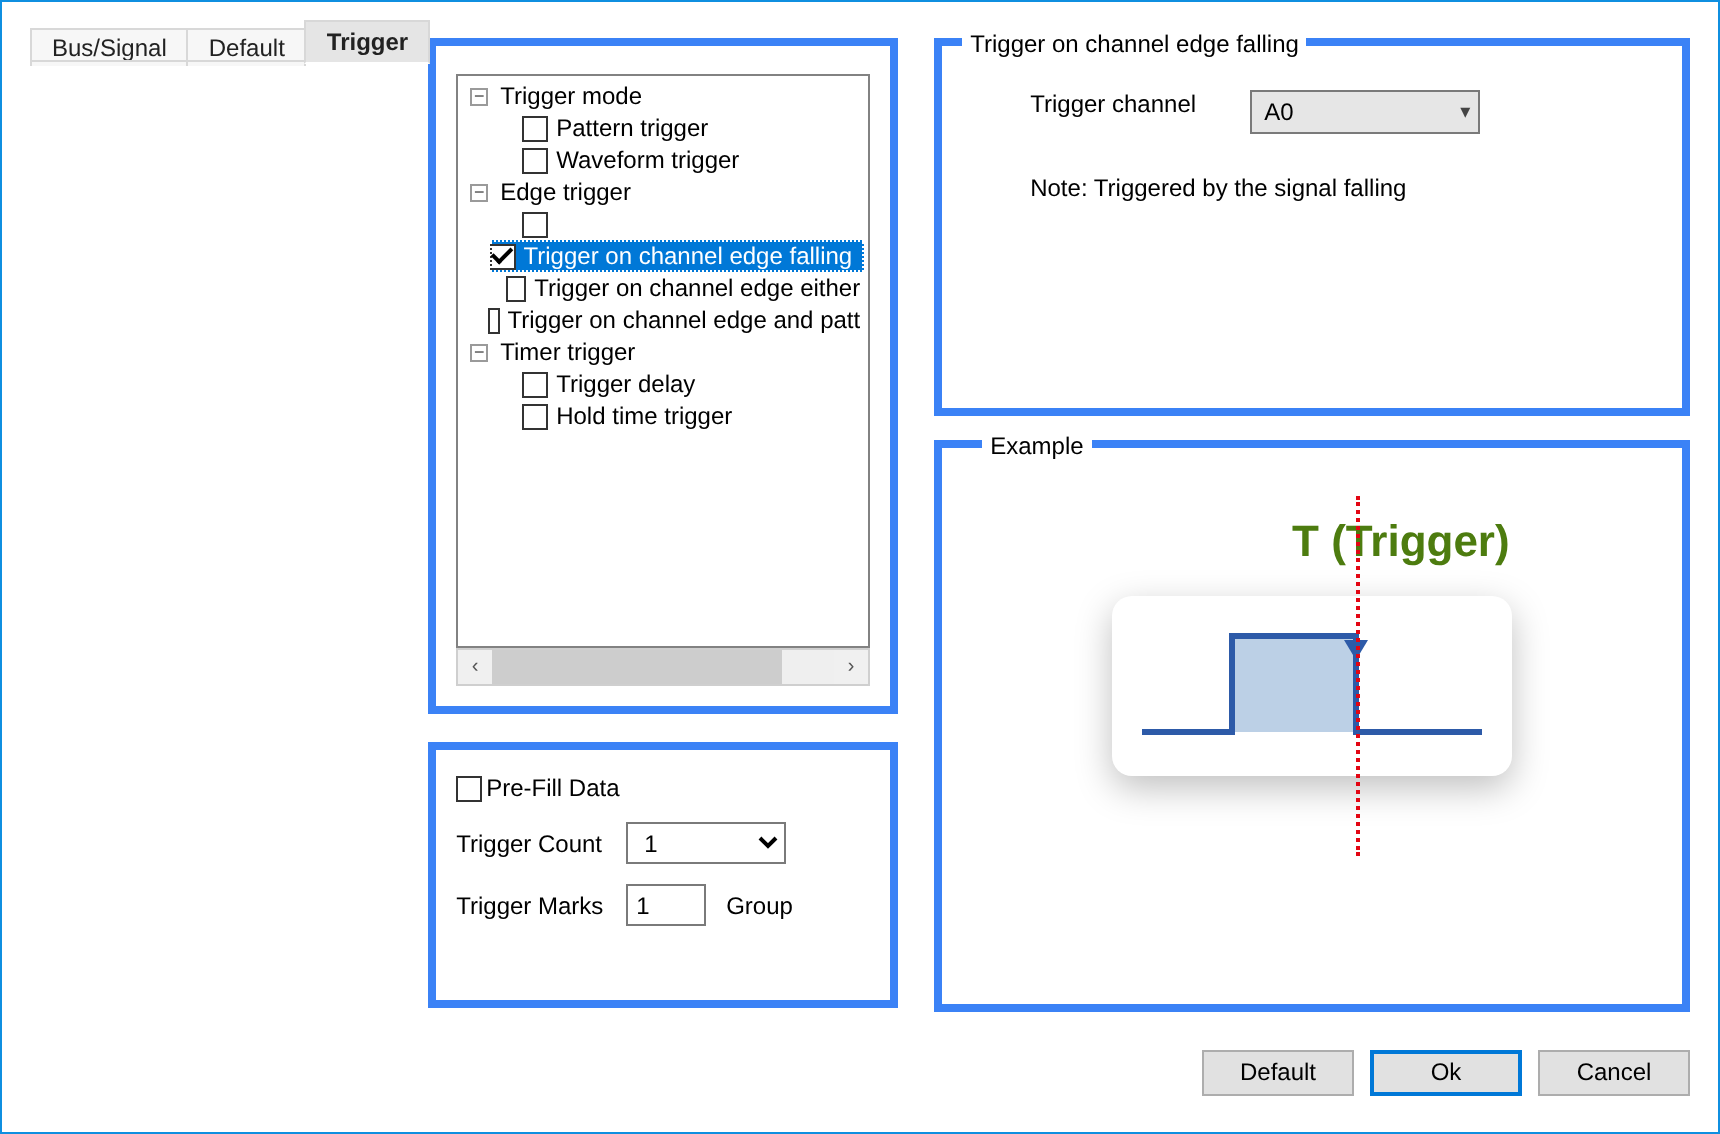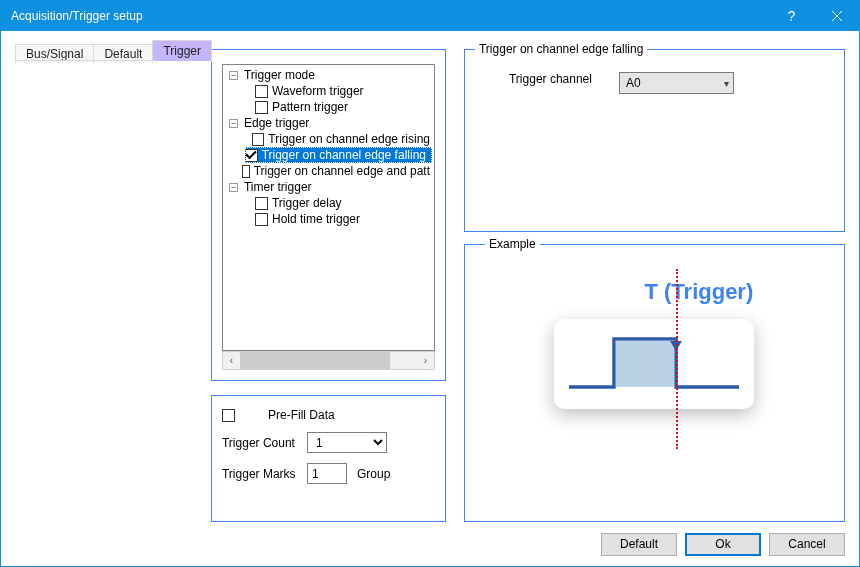--- a/index.html
+++ b/index.html
@@ -59,23 +59,24 @@
     border: 1px solid #d8d8d8;
     border-bottom: none;
     padding: 3px 10px 3px 10px;
     margin-right: -1px;
     background: #fdfdfd;
     color: #222;
     position: relative;
     top: 1px;
   }
   .tab.active {
-    background: #c4b5fd;
+    background: #e5e5e5;
     border-bottom: 1px solid #ffffff;
     z-index: 2;
+    font-weight: bold;
   }
   .tab:not(.active) {
     background: #f7f7f7;
     color: #222;
     top: 2px;
     padding-top: 2px;
     padding-bottom: 2px;
   }
   .tab-underline {
     position: absolute;
@@ -98,21 +99,21 @@
   }
   .right-col {
     flex: 1;
     display: flex;
     flex-direction: column;
     gap: 12px;
   }
 
   
   .group {
-    border: 1px solid #3b82f6;
+    border: 4px solid #3b82f6;
     position: relative;
     padding: 10px 10px 10px 10px;
   }
   .group .legend {
     position: absolute;
     top: -8px;
     left: 20px;
     background: #fff;
     padding: 0 4px;
     font-size: 12px;
@@ -207,21 +208,21 @@
     position:absolute; left:0; top:0; bottom:0; width:85%;
     background:#cdcdcd;
   }
 
   
   .opts {
     height: 105px;
     padding: 12px 10px 8px 10px;
   }
   .row { display:flex; align-items:center; margin-bottom:10px; }
-  .row label { font-size:12px;margin-left:31px; }
+  .row label { font-size:12px; }
   .row .lbl { width: 85px; }
   select, input[type="text"] {
     font: inherit;
     border: 1px solid #7a7a7a;
     background: #fff;
     height: 21px;
     box-sizing: border-box;
     padding: 0 4px;
   }
   .sel-wide { width: 80px; }
@@ -248,21 +249,21 @@
   .ex-stage {
     position: relative;
     width: 100%;
     height: 210px;
   }
   .ex-title {
     position: absolute;
     top: 20px;
     left: 50%;
     transform: translateX(-10px);
-    color: #3b82f6;
+    color: #4d7c0f;
     font-weight: bold;
     font-size: 22px;
     font-family: Arial, sans-serif;
   }
   .ex-card {
     position:absolute;
     left: 50%;
     top: 60px;
     transform: translateX(-50%);
     width: 200px;
@@ -300,30 +301,20 @@
   button.win.primary {
     border: 2px solid #0078d7;
     background: #e1e1e1;
   }
 </style>
 </head>
 <body>
 
 <div class="window">
 
-  <div class="titlebar">
-    <span class="title">Acquisition/Trigger setup</span>
-    <div class="ctl help">?</div>
-    <div class="ctl close">
-      <svg width="10" height="10" viewBox="0 0 10 10">
-        <line x1="0" y1="0" x2="10" y2="10" stroke-width="1"></line>
-        <line x1="10" y1="0" x2="0" y2="10" stroke-width="1"></line>
-      </svg>
-    </div>
-  </div>
 
   <div class="body">
 
     <div class="tabs">
       <div class="tab"><span>Bus/Signal</span></div>
       <div class="tab"><span>Default</span></div>
       <div class="tab active"><span>Trigger</span></div>
       <div class="tab-underline"></div>
     </div>
 
@@ -336,44 +327,48 @@
             <div class="tree-inner">
 
               <div class="node">
                 <span class="spacer" style="width:2px"></span>
                 <span class="toggle">−</span>
                 <span class="node-label">Trigger mode</span>
               </div>
               <div class="node">
                 <span class="spacer" style="width:28px"></span>
                 <span class="cb"></span>
+                <span class="node-label">Pattern trigger</span>
+              </div>
+              <div class="node">
+                <span class="spacer" style="width:28px"></span>
+                <span class="cb"></span>
                 <span class="node-label">Waveform trigger</span>
-              </div>
-              <div class="node">
-                <span class="spacer" style="width:28px"></span>
-                <span class="cb"></span>
-                <span class="node-label">Pattern trigger</span>
               </div>
 
               <div class="node">
                 <span class="spacer" style="width:2px"></span>
                 <span class="toggle">−</span>
                 <span class="node-label">Edge trigger</span>
               </div>
               <div class="node">
                 <span class="spacer" style="width:28px"></span>
                 <span class="cb"></span>
-                <span class="node-label">Trigger on channel edge rising</span>
               </div>
               <div class="node selected">
                 <span class="spacer" style="width:28px"></span>
                 <span class="sel-wrap">
                   <span class="cb checked"></span>
                   <span class="node-label">Trigger on channel edge falling</span>
                 </span>
+              </div>
+              <div class="node">
+                <span class="spacer" style="width:28px"></span>
+                <span class="cb"></span>
+                <span class="node-label">Trigger on channel edge either</span>
               </div>
               <div class="node">
                 <span class="spacer" style="width:28px"></span>
                 <span class="cb"></span>
                 <span class="node-label">Trigger on channel edge and patt</span>
               </div>
 
               <div class="node">
                 <span class="spacer" style="width:2px"></span>
                 <span class="toggle">−</span>
@@ -425,20 +420,21 @@
 
         <div class="group grp-top">
           <span class="legend">Trigger on channel edge falling</span>
           <div class="form-row">
             <span class="flabel">Trigger channel</span>
             <div class="sel-ch">
               <span>A0</span>
               <span class="caret">▾</span>
             </div>
           </div>
+          <div class="note">Note: Triggered by the signal falling</div>
         </div>
 
         <div class="group grp-ex">
           <span class="legend">Example</span>
           <div class="ex-stage">
             <div class="ex-title">T (Trigger)</div>
             <div class="ex-card">
               <svg width="200" height="90" viewBox="0 0 200 90">
 
                 <polyline points="15,68 60,68 60,20 122,20 122,68 185,68" fill="none" stroke="#2d5aa8" stroke-width="3"></polyline>

